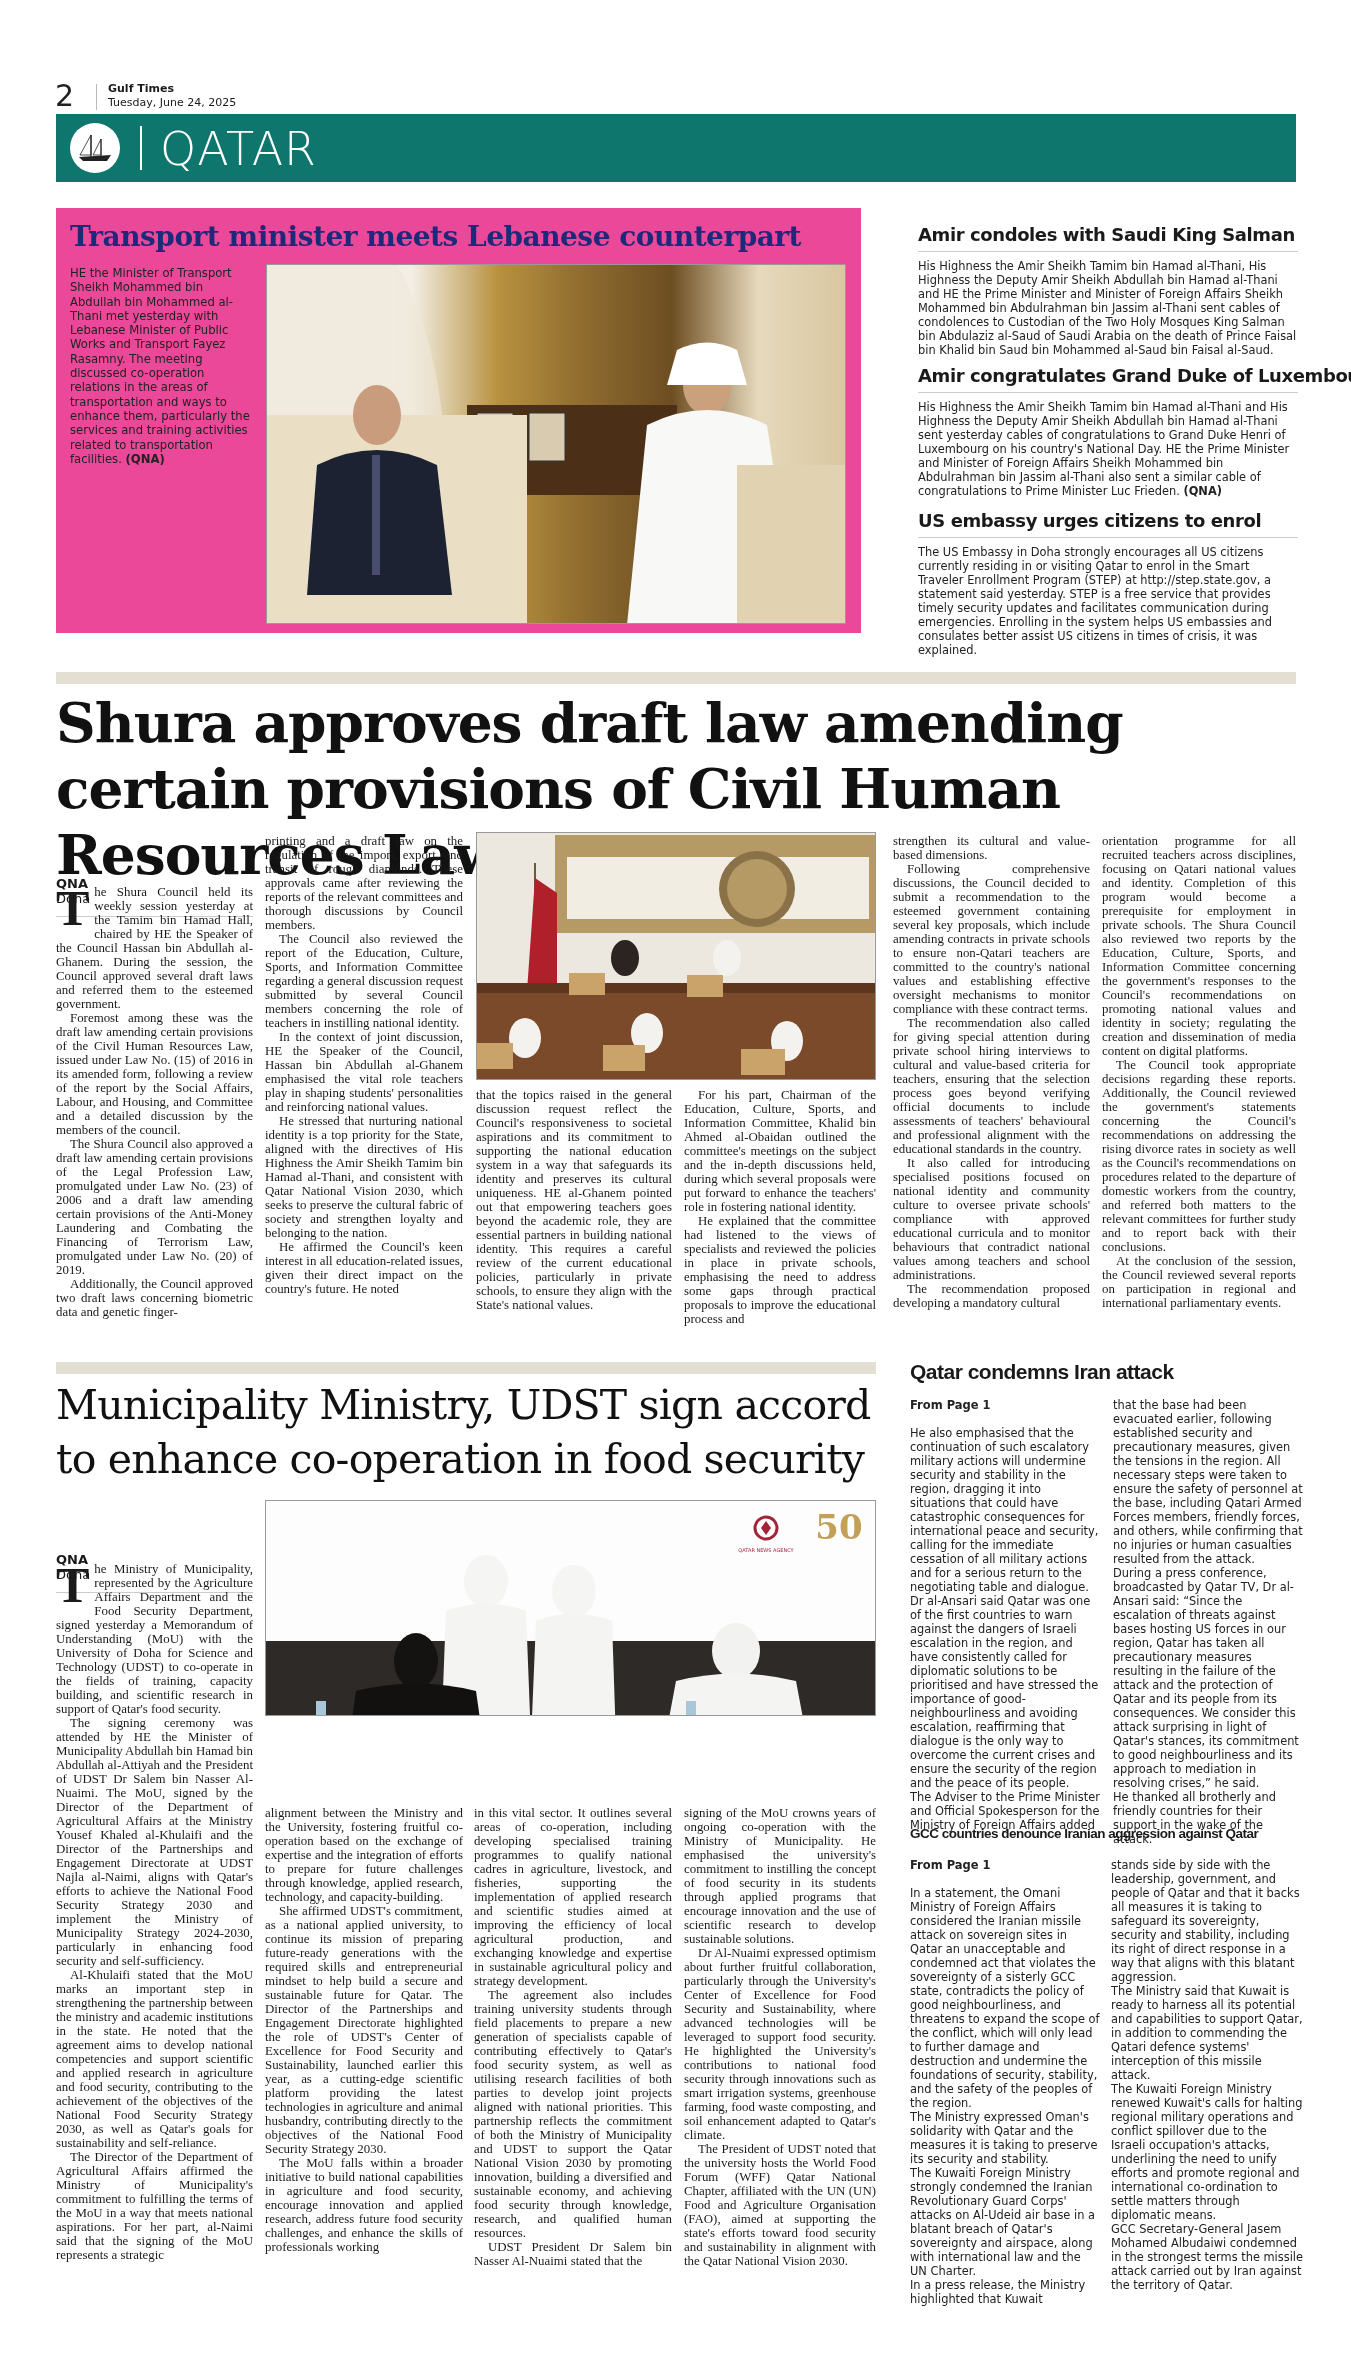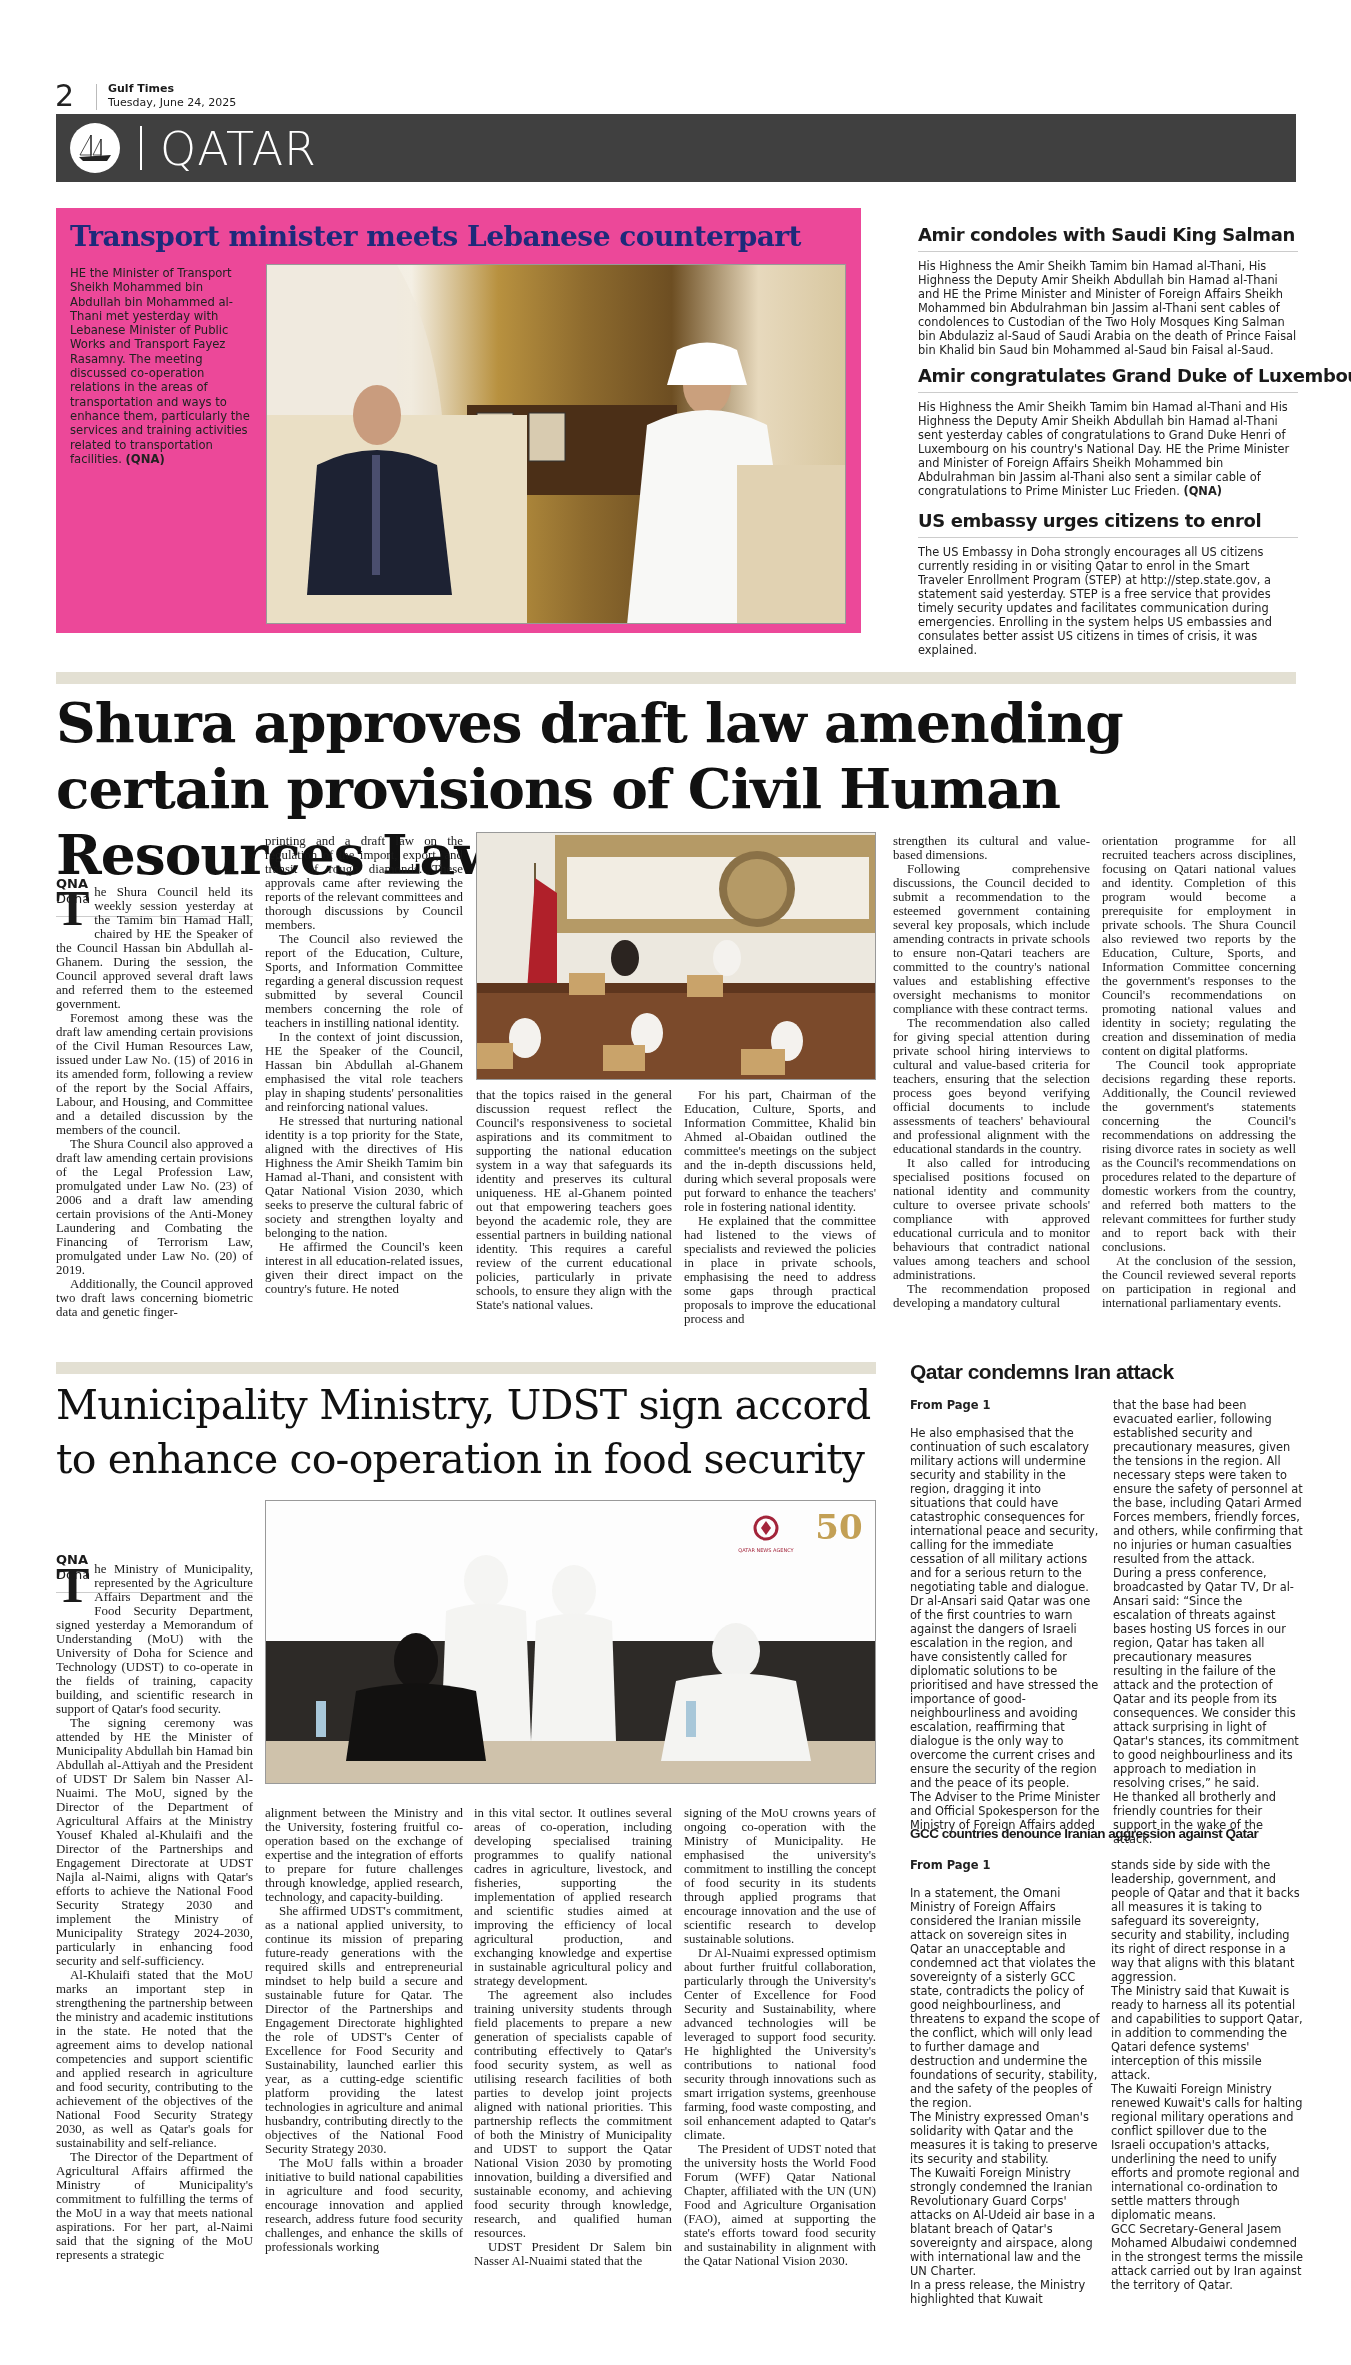--- a/index.html
+++ b/index.html
@@ -5,21 +5,21 @@
   * { box-sizing: border-box; margin: 0; padding: 0; }
   html, body { width: 1351px; height: 2365px; background: #ffffff; overflow: hidden; }
   body { position: relative; color: #1a1a1a; font-family: "Liberation Sans", sans-serif; }
   .abs { position: absolute; }
 
   
   .page-num { left: 55px; top: 78px; font-size: 30px; font-family: "DejaVu Sans", sans-serif; color: #222; }
   .hdr-divider { left: 96px; top: 84px; width: 1px; height: 26px; background: #bbb; }
   .paper-name { left: 108px; top: 82px; font-size: 11px; font-weight: bold; font-family: "DejaVu Sans", sans-serif; }
   .paper-date { left: 108px; top: 96px; font-size: 11px; font-family: "DejaVu Sans", sans-serif; }
-  .banner { left: 56px; top: 114px; width: 1240px; height: 68px; background: #404040; }
+  .banner { left: 56px; top: 114px; width: 1240px; height: 68px; background: #0f766e; }
   .banner-logo { position: absolute; left: 14px; top: 9px; width: 50px; height: 50px; border-radius: 50%; background: #fff; display: flex; align-items: center; justify-content: center; }
   .banner-bar { position: absolute; left: 84px; top: 12px; width: 2px; height: 44px; background: #fff; }
   .banner-title { position: absolute; left: 104px; top: 8px; font-size: 46px; color: #fff; font-family: "DejaVu Sans", sans-serif; font-weight: 300; letter-spacing: 1px; }
 
   
   .transport-box { left: 56px; top: 208px; width: 805px; height: 425px; background: #ec4899; }
   .transport-title { position: absolute; left: 14px; top: 12px; font-size: 28px; font-weight: bold; color: #1d2a7a; font-family: "DejaVu Serif", serif; letter-spacing: -0.5px; white-space: nowrap; }
   .transport-body { position: absolute; left: 14px; top: 58px; width: 180px; font-size: 11.6px; line-height: 14.3px; font-family: "DejaVu Sans", sans-serif; color: #222; }
   .transport-photo { position: absolute; left: 210px; top: 56px; width: 580px; height: 360px; border: 1px solid #999; overflow: hidden;
     background: linear-gradient(90deg, #e9e6de 0%, #f4efe4 25%, #b8913f 40%, #8e6b2e 55%, #6d4e22 70%, #e7d9bd 85%, #d8c7a0 100%); }
@@ -204,21 +204,21 @@
   <div class="thin-rule" style="margin-top:10px;"></div>
 </div>
 
 <div class="abs col" style="left:56px; top:1562px; width:197px;">
   <p class="first"><span class="dropcap">T</span><span>he Ministry of Municipality, represented by the Agriculture Affairs Department and the Food Security Department, signed yesterday a Memorandum of Understanding (MoU) with the University of Doha for Science and Technology (UDST) to co-operate in the fields of training, capacity building, and scientific research in support of Qatar's food security.</span></p>
   <p>The signing ceremony was attended by HE the Minister of Municipality Abdullah bin Hamad bin Abdullah al-Attiyah and the President of UDST Dr Salem bin Nasser Al-Nuaimi. The MoU, signed by the Director of the Department of Agricultural Affairs at the Ministry Yousef Khaled al-Khulaifi and the Director of the Partnerships and Engagement Directorate at UDST Najla al-Naimi, aligns with Qatar's efforts to achieve the National Food Security Strategy 2030 and implement the Ministry of Municipality Strategy 2024-2030, particularly in enhancing food security and self-sufficiency.</p>
   <p>Al-Khulaifi stated that the MoU marks an important step in strengthening the partnership between the ministry and academic institutions in the state. He noted that the agreement aims to develop national competencies and support scientific and applied research in agriculture and food security, contributing to the achievement of the objectives of the National Food Security Strategy 2030, as well as Qatar's goals for sustainability and self-reliance.</p>
   <p>The Director of the Department of Agricultural Affairs affirmed the Ministry of Municipality's commitment to fulfilling the terms of the MoU in a way that meets national aspirations. For her part, al-Naimi said that the signing of the MoU represents a strategic</p>
 </div>
 
-<div class="abs photo mou-photo" style="left:265px; top:1500px; width:611px; height:284px;">
+<div class="abs photo mou-photo" style="left:265px; top:1500px; width:611px; height:216px;">
   <svg width="611" height="284" viewBox="0 0 611 284">
     <rect x="0" y="0" width="611" height="150" fill="#fdfdfd"></rect>
     <rect x="0" y="140" width="611" height="100" fill="#2d2a27"></rect>
     <rect x="0" y="240" width="611" height="44" fill="#cfc2ab"></rect>
     <ellipse cx="220" cy="80" rx="22" ry="26" fill="#f5f5f3"></ellipse>
     <ellipse cx="308" cy="90" rx="22" ry="26" fill="#f5f5f3"></ellipse>
     <path d="M180 110 Q220 95 260 110 L265 240 L175 240 Z" fill="#f4f4f2"></path>
     <path d="M270 120 Q308 105 346 120 L350 240 L265 240 Z" fill="#f4f4f2"></path>
     <ellipse cx="150" cy="160" rx="22" ry="28" fill="#151312"></ellipse>
     <path d="M90 190 Q150 175 210 190 L220 260 L80 260 Z" fill="#121110"></path>

